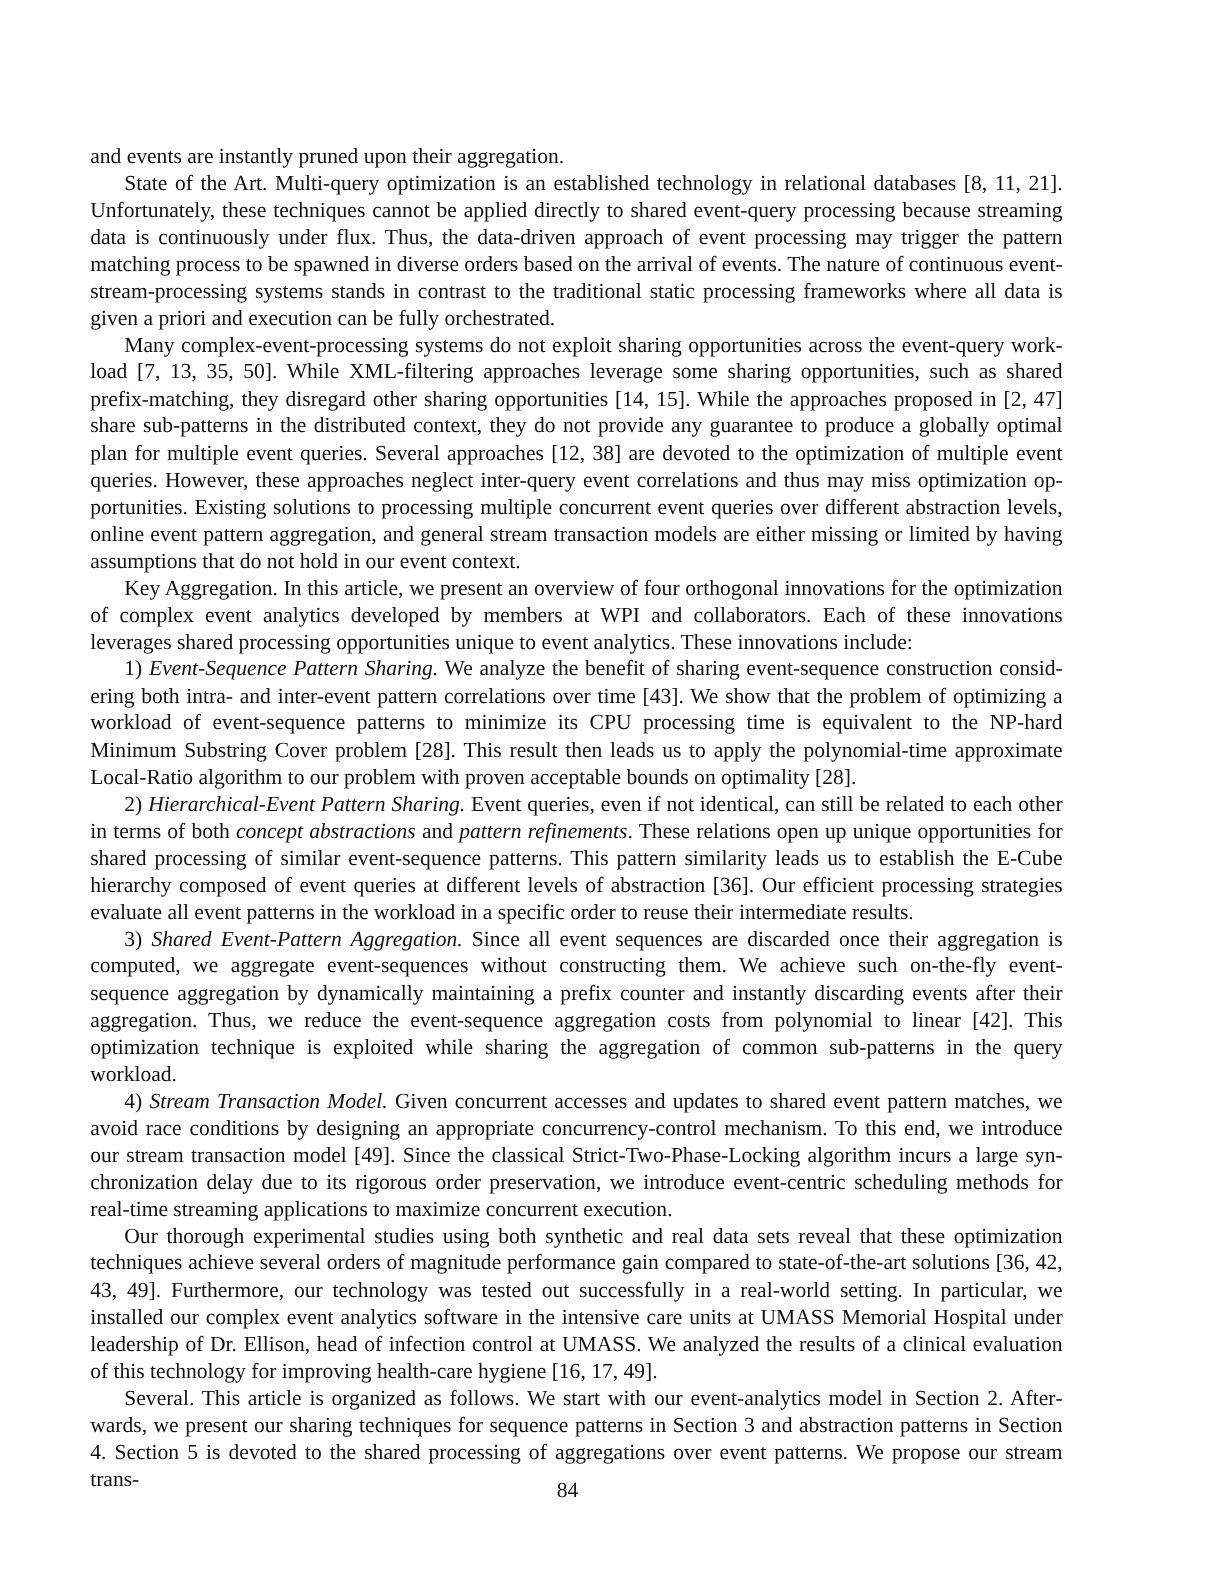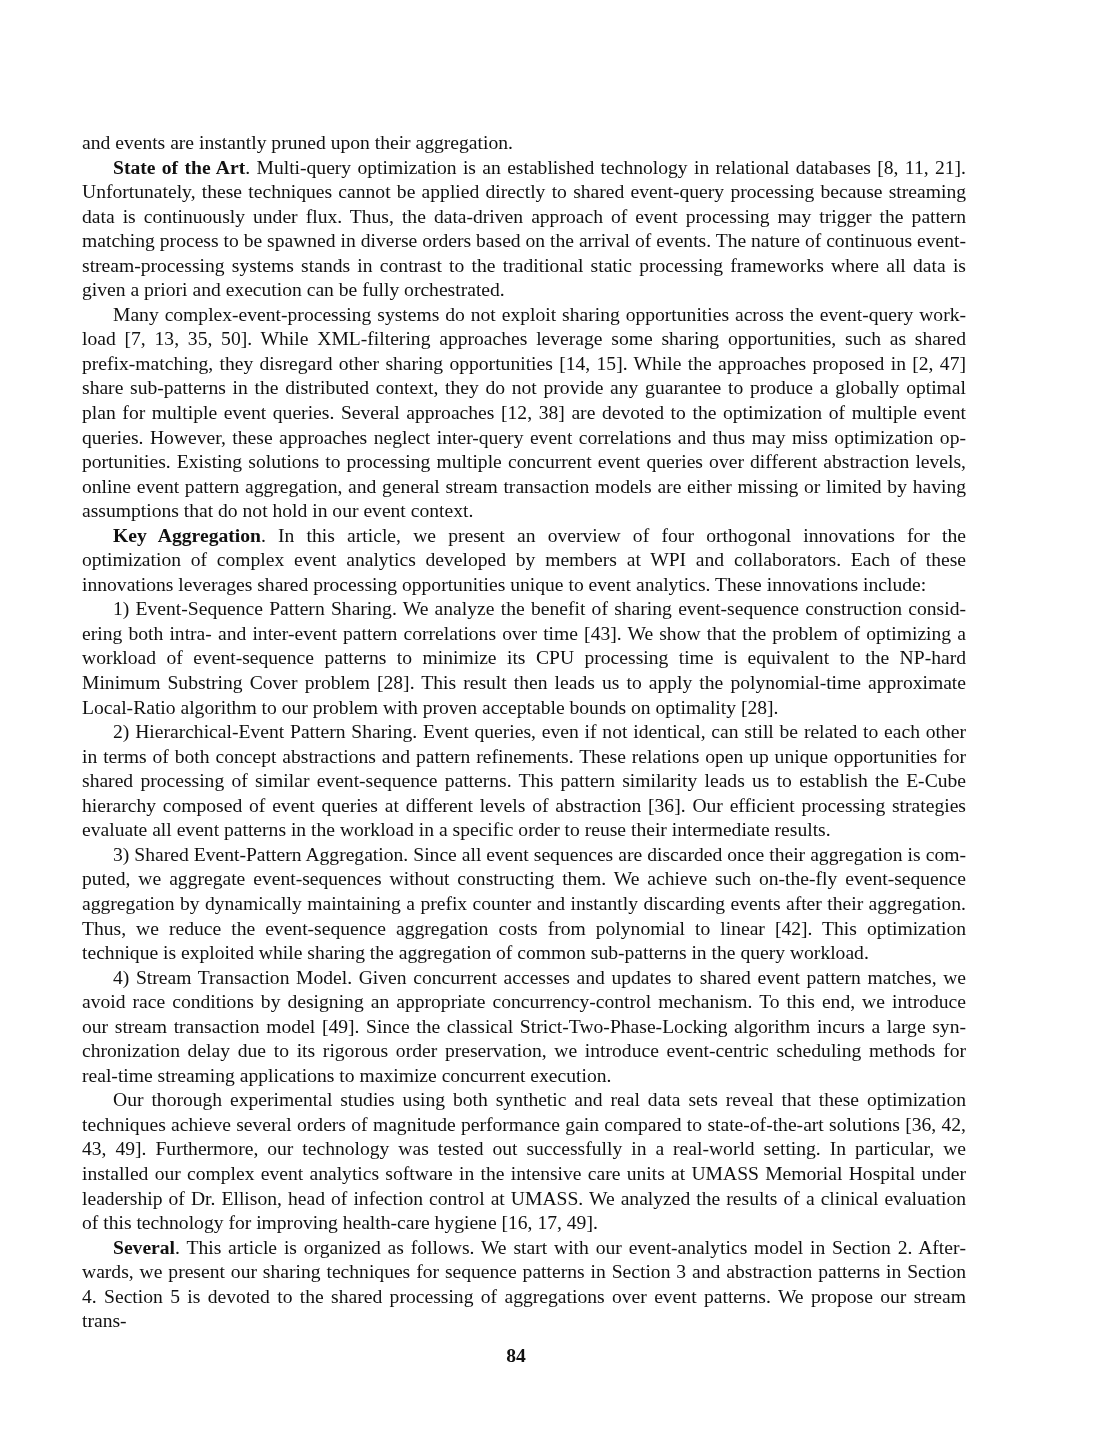--- a/index.html
+++ b/index.html
@@ -25,31 +25,30 @@
       text-align: justify;
       hyphens: manual;
     }
     .page-body p {
       margin: 0;
       text-indent: 31px;
     }
     .page-body p.continuation {
       text-indent: 0;
     }
-    .bold { font-weight: bold; }
-    .ital { }
+    .bold { font-weight: normal; }
+    .ital { font-style: italic; }
     .page-number {
       position: absolute;
       left: 0;
       width: 1032px;
       top: 1344px;
       text-align: center;
       font-size: 19.6px;
       line-height: 24px;
-      font-weight: bold;
     }
   </style>
 </head>
 <body>
 
 <div class="page-body">
   <p class="continuation">
     <span>and events are instantly pruned upon their aggregation.</span>
   </p>
 

